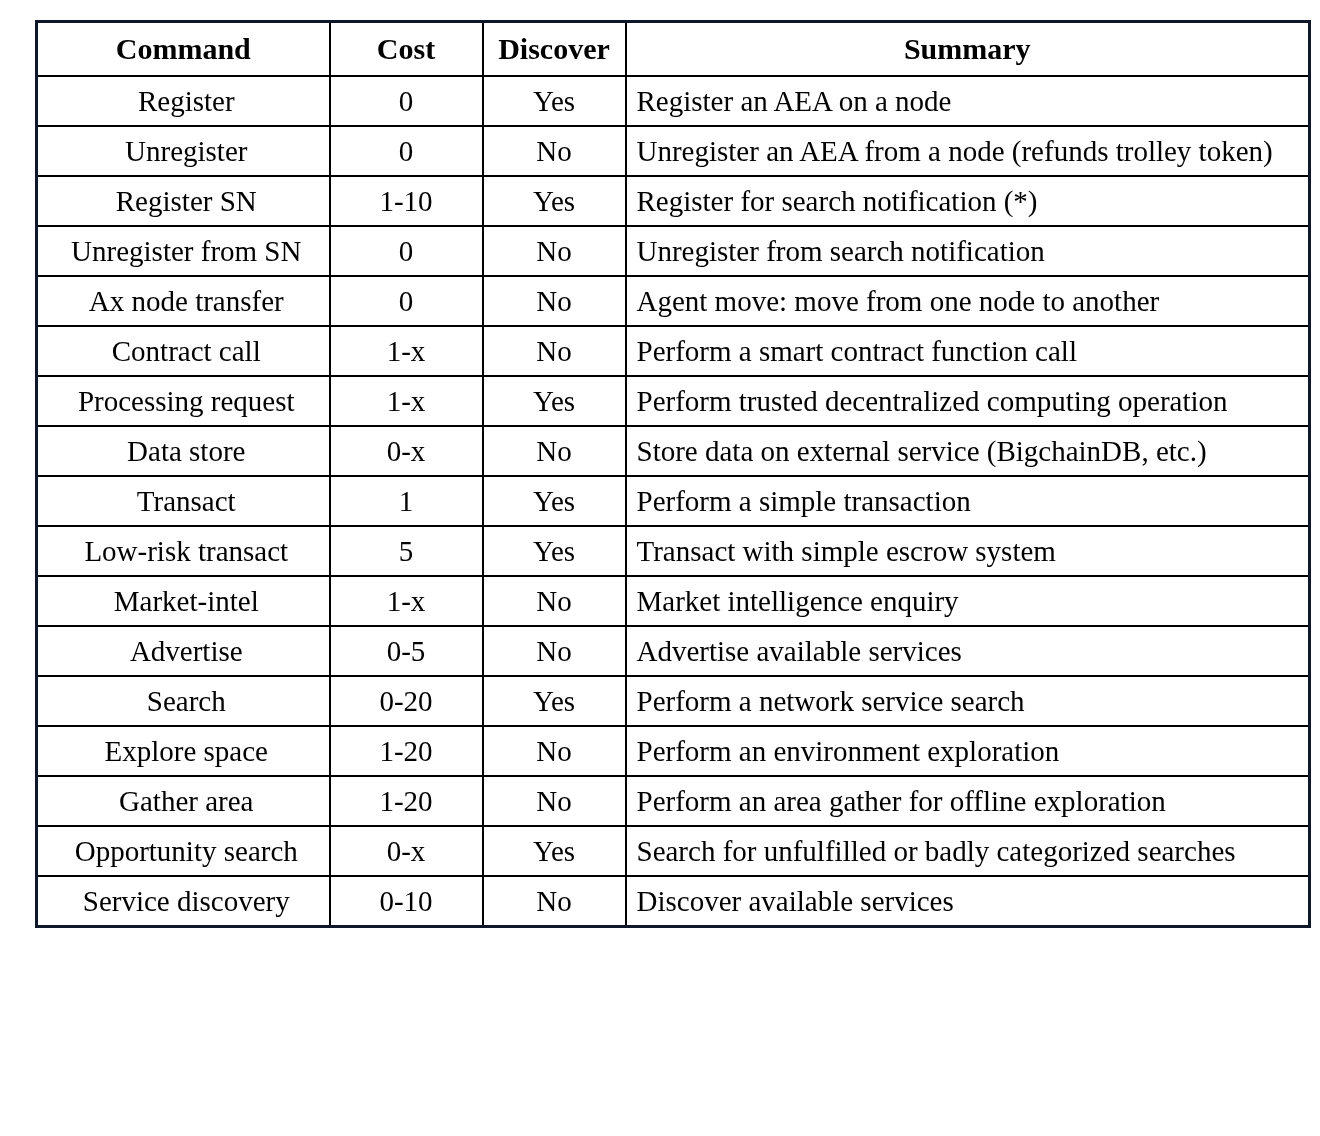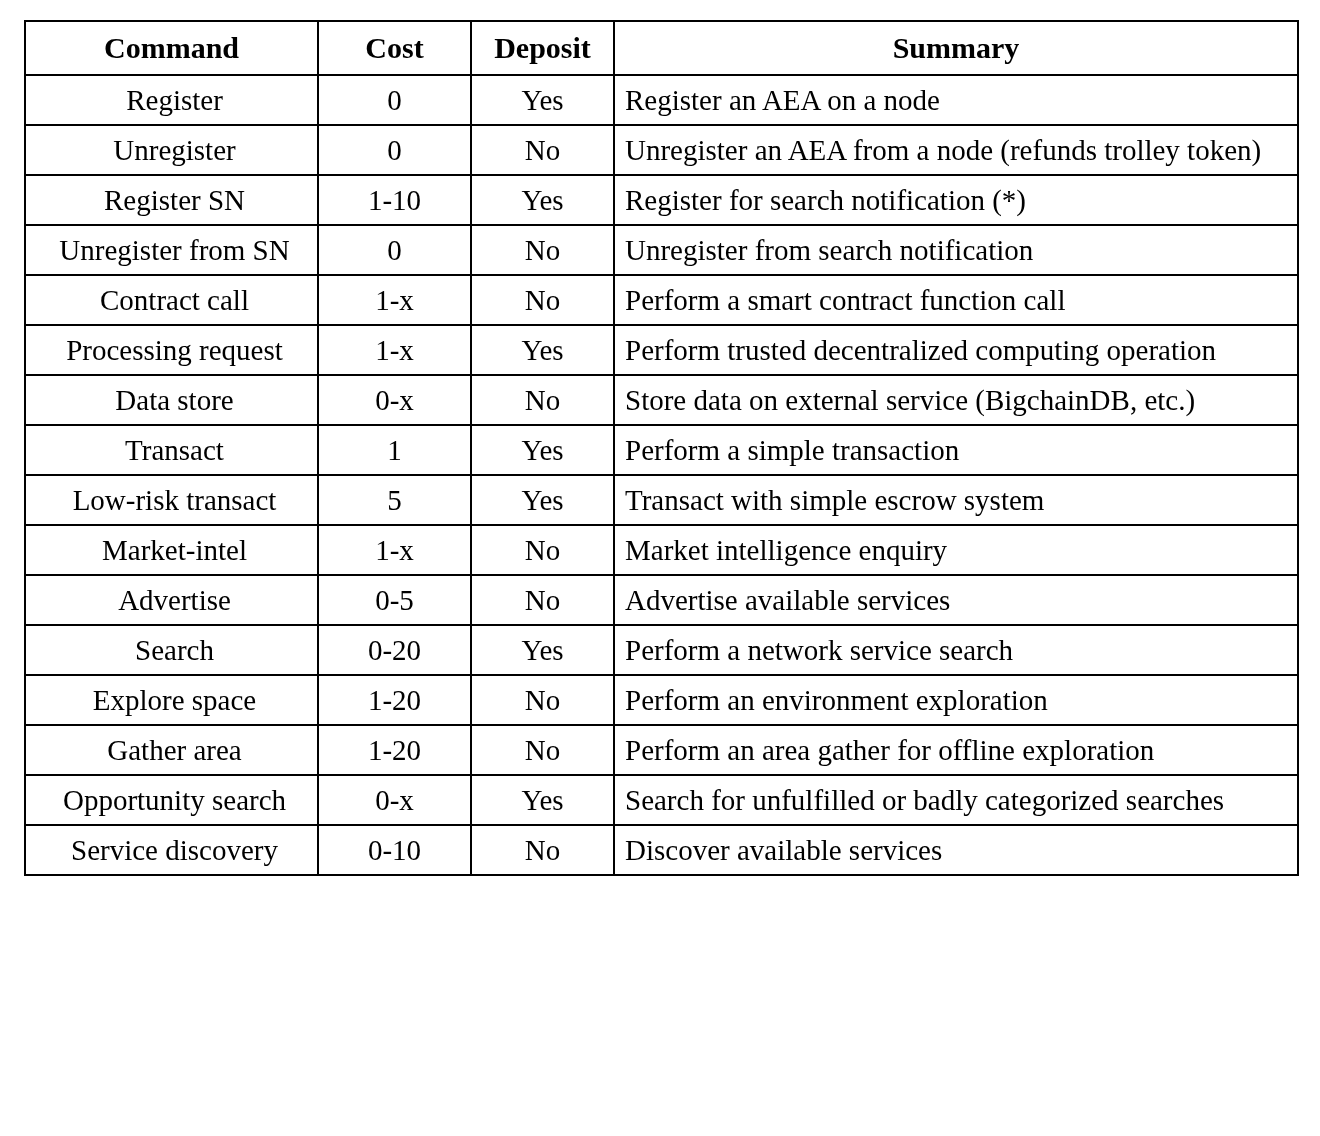--- a/index.html
+++ b/index.html
@@ -10,26 +10,26 @@
   .page {
     position: relative;
     width: 1320px;
     height: 1136px;
     background: #ffffff;
     color: #000000;
     font-family: "Liberation Serif", serif;
   }
   table.cmd-table {
     position: absolute;
-    left: 24px;
+    left: 35px;
     top: 20px;
     width: 1273px;
     border-collapse: collapse;
     table-layout: fixed;
-    border: 1px solid #0f172a;
+    border: 3px solid #0f172a;
   }
   .cmd-table th,
   .cmd-table td {
     border: 2px solid #000000;
     vertical-align: top;
     font-size: 29px;
     line-height: 44px;
     color: #000000;
   }
   .cmd-table th {
@@ -67,21 +67,21 @@
     <colgroup>
       <col style="width:293px">
       <col style="width:153px">
       <col style="width:143px">
       <col style="width:684px">
     </colgroup>
     <thead>
       <tr>
         <th>Command</th>
         <th>Cost</th>
-        <th>Deposit</th>
+        <th>Discover</th>
         <th>Summary</th>
       </tr>
     </thead>
     <tbody id="rows-body">
         <tr>
       <td class="c-command">Register</td>
       <td class="c-cost">0</td>
       <td class="c-deposit">Yes</td>
       <td class="c-summary">Register an AEA on a node</td>
     </tr>
@@ -95,20 +95,26 @@
       <td class="c-command">Register SN</td>
       <td class="c-cost">1-10</td>
       <td class="c-deposit">Yes</td>
       <td class="c-summary">Register for search notification (*)</td>
     </tr>
         <tr>
       <td class="c-command">Unregister from SN</td>
       <td class="c-cost">0</td>
       <td class="c-deposit">No</td>
       <td class="c-summary">Unregister from search notification</td>
+    </tr>
+        <tr>
+      <td class="c-command">Ax node transfer</td>
+      <td class="c-cost">0</td>
+      <td class="c-deposit">No</td>
+      <td class="c-summary">Agent move: move from one node to another</td>
     </tr>
         <tr>
       <td class="c-command">Contract call</td>
       <td class="c-cost">1-x</td>
       <td class="c-deposit">No</td>
       <td class="c-summary">Perform a smart contract function call</td>
     </tr>
         <tr>
       <td class="c-command">Processing request</td>
       <td class="c-cost">1-x</td>

